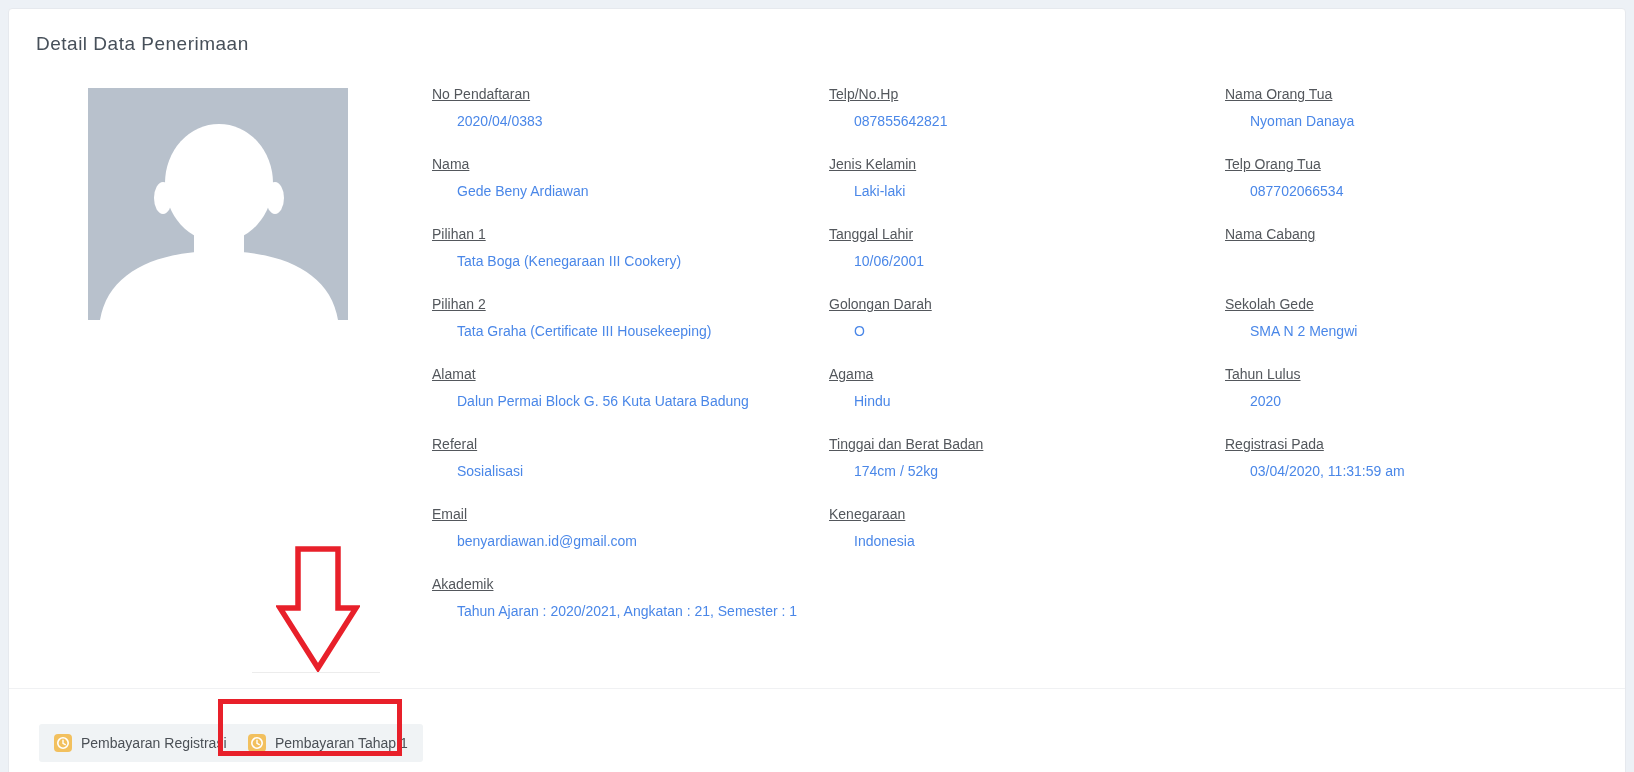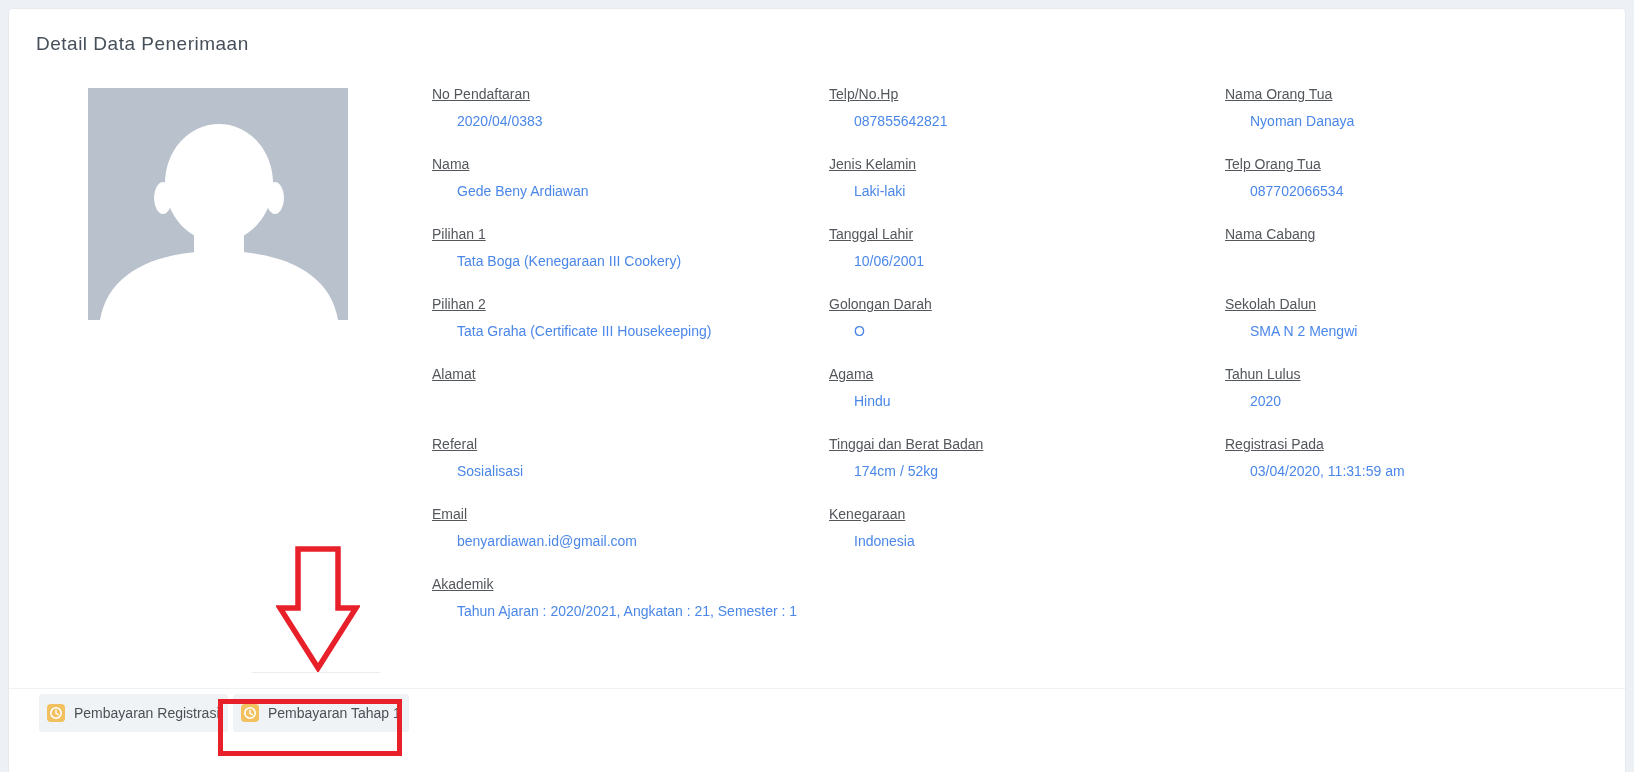--- a/index.html
+++ b/index.html
@@ -27,22 +27,22 @@
   .col { position:absolute; top:84px; width:370px; }
   .col-1 { left:432px; } .col-2 { left:829px; } .col-3 { left:1225px; }
   .field { height:70px; }
   .field-label { font-size:14px; line-height:20px; color:#53575c;text-decoration:underline; }
   .field-value { margin:7px 0 0 25px; font-size:14px; line-height:20px; color:#4a87e8; }
 
   .short-divider { position:absolute; left:252px; top:672px; width:128px; height:1px; background:#ececec; }
   .footer-divider { position:absolute; left:9px; top:688px; width:1616px; height:1px; background:#f0f1f3; }
 
   .footer-btn {
-    position:absolute; top:694px; height:38px;
-    display:flex; align-items:center; gap:9px; padding:0 8px;
+    position:absolute; top:724px; height:38px;
+    display:flex; align-items:center; gap:9px; padding:0 15px;
     background:#f0f3f5; border:none; border-radius:3px;
     font-family:"Liberation Sans", sans-serif; font-size:14px; color:#4b5056;
     cursor:pointer;
   }
   .btn-registrasi { left:39px; }
   .btn-tahap1 { left:233px; }
   .clock-badge { width:18px; height:18px; flex:0 0 auto; }
 
   .annotation-box {
     position:absolute; left:218px; top:699px; width:184px; height:57px;
@@ -81,20 +81,21 @@
     <div class="field">
       <div class="field-label">Pilihan 1</div>
       <div class="field-value">Tata Boga (Kenegaraan III Cookery)</div>
     </div>
     <div class="field">
       <div class="field-label">Pilihan 2</div>
       <div class="field-value">Tata Graha (Certificate III Housekeeping)</div>
     </div>
     <div class="field">
       <div class="field-label">Alamat</div>
+      <div class="field-value">Dalun Permai Block G. 56 Kuta Uatara Badung</div>
     </div>
     <div class="field">
       <div class="field-label">Referal</div>
       <div class="field-value">Sosialisasi</div>
     </div>
     <div class="field">
       <div class="field-label">Email</div>
       <div class="field-value">benyardiawan.id@gmail.com</div>
     </div>
     <div class="field">
@@ -140,21 +141,21 @@
       <div class="field-value">Nyoman Danaya</div>
     </div>
     <div class="field">
       <div class="field-label">Telp Orang Tua</div>
       <div class="field-value">087702066534</div>
     </div>
     <div class="field">
       <div class="field-label">Nama Cabang</div>
     </div>
     <div class="field">
-      <div class="field-label">Sekolah Dalun</div>
+      <div class="field-label">Sekolah Gede</div>
       <div class="field-value">SMA N 2 Mengwi</div>
     </div>
     <div class="field">
       <div class="field-label">Tahun Lulus</div>
       <div class="field-value">2020</div>
     </div>
     <div class="field">
       <div class="field-label">Registrasi Pada</div>
       <div class="field-value">03/04/2020, 11:31:59 am</div>
     </div>

